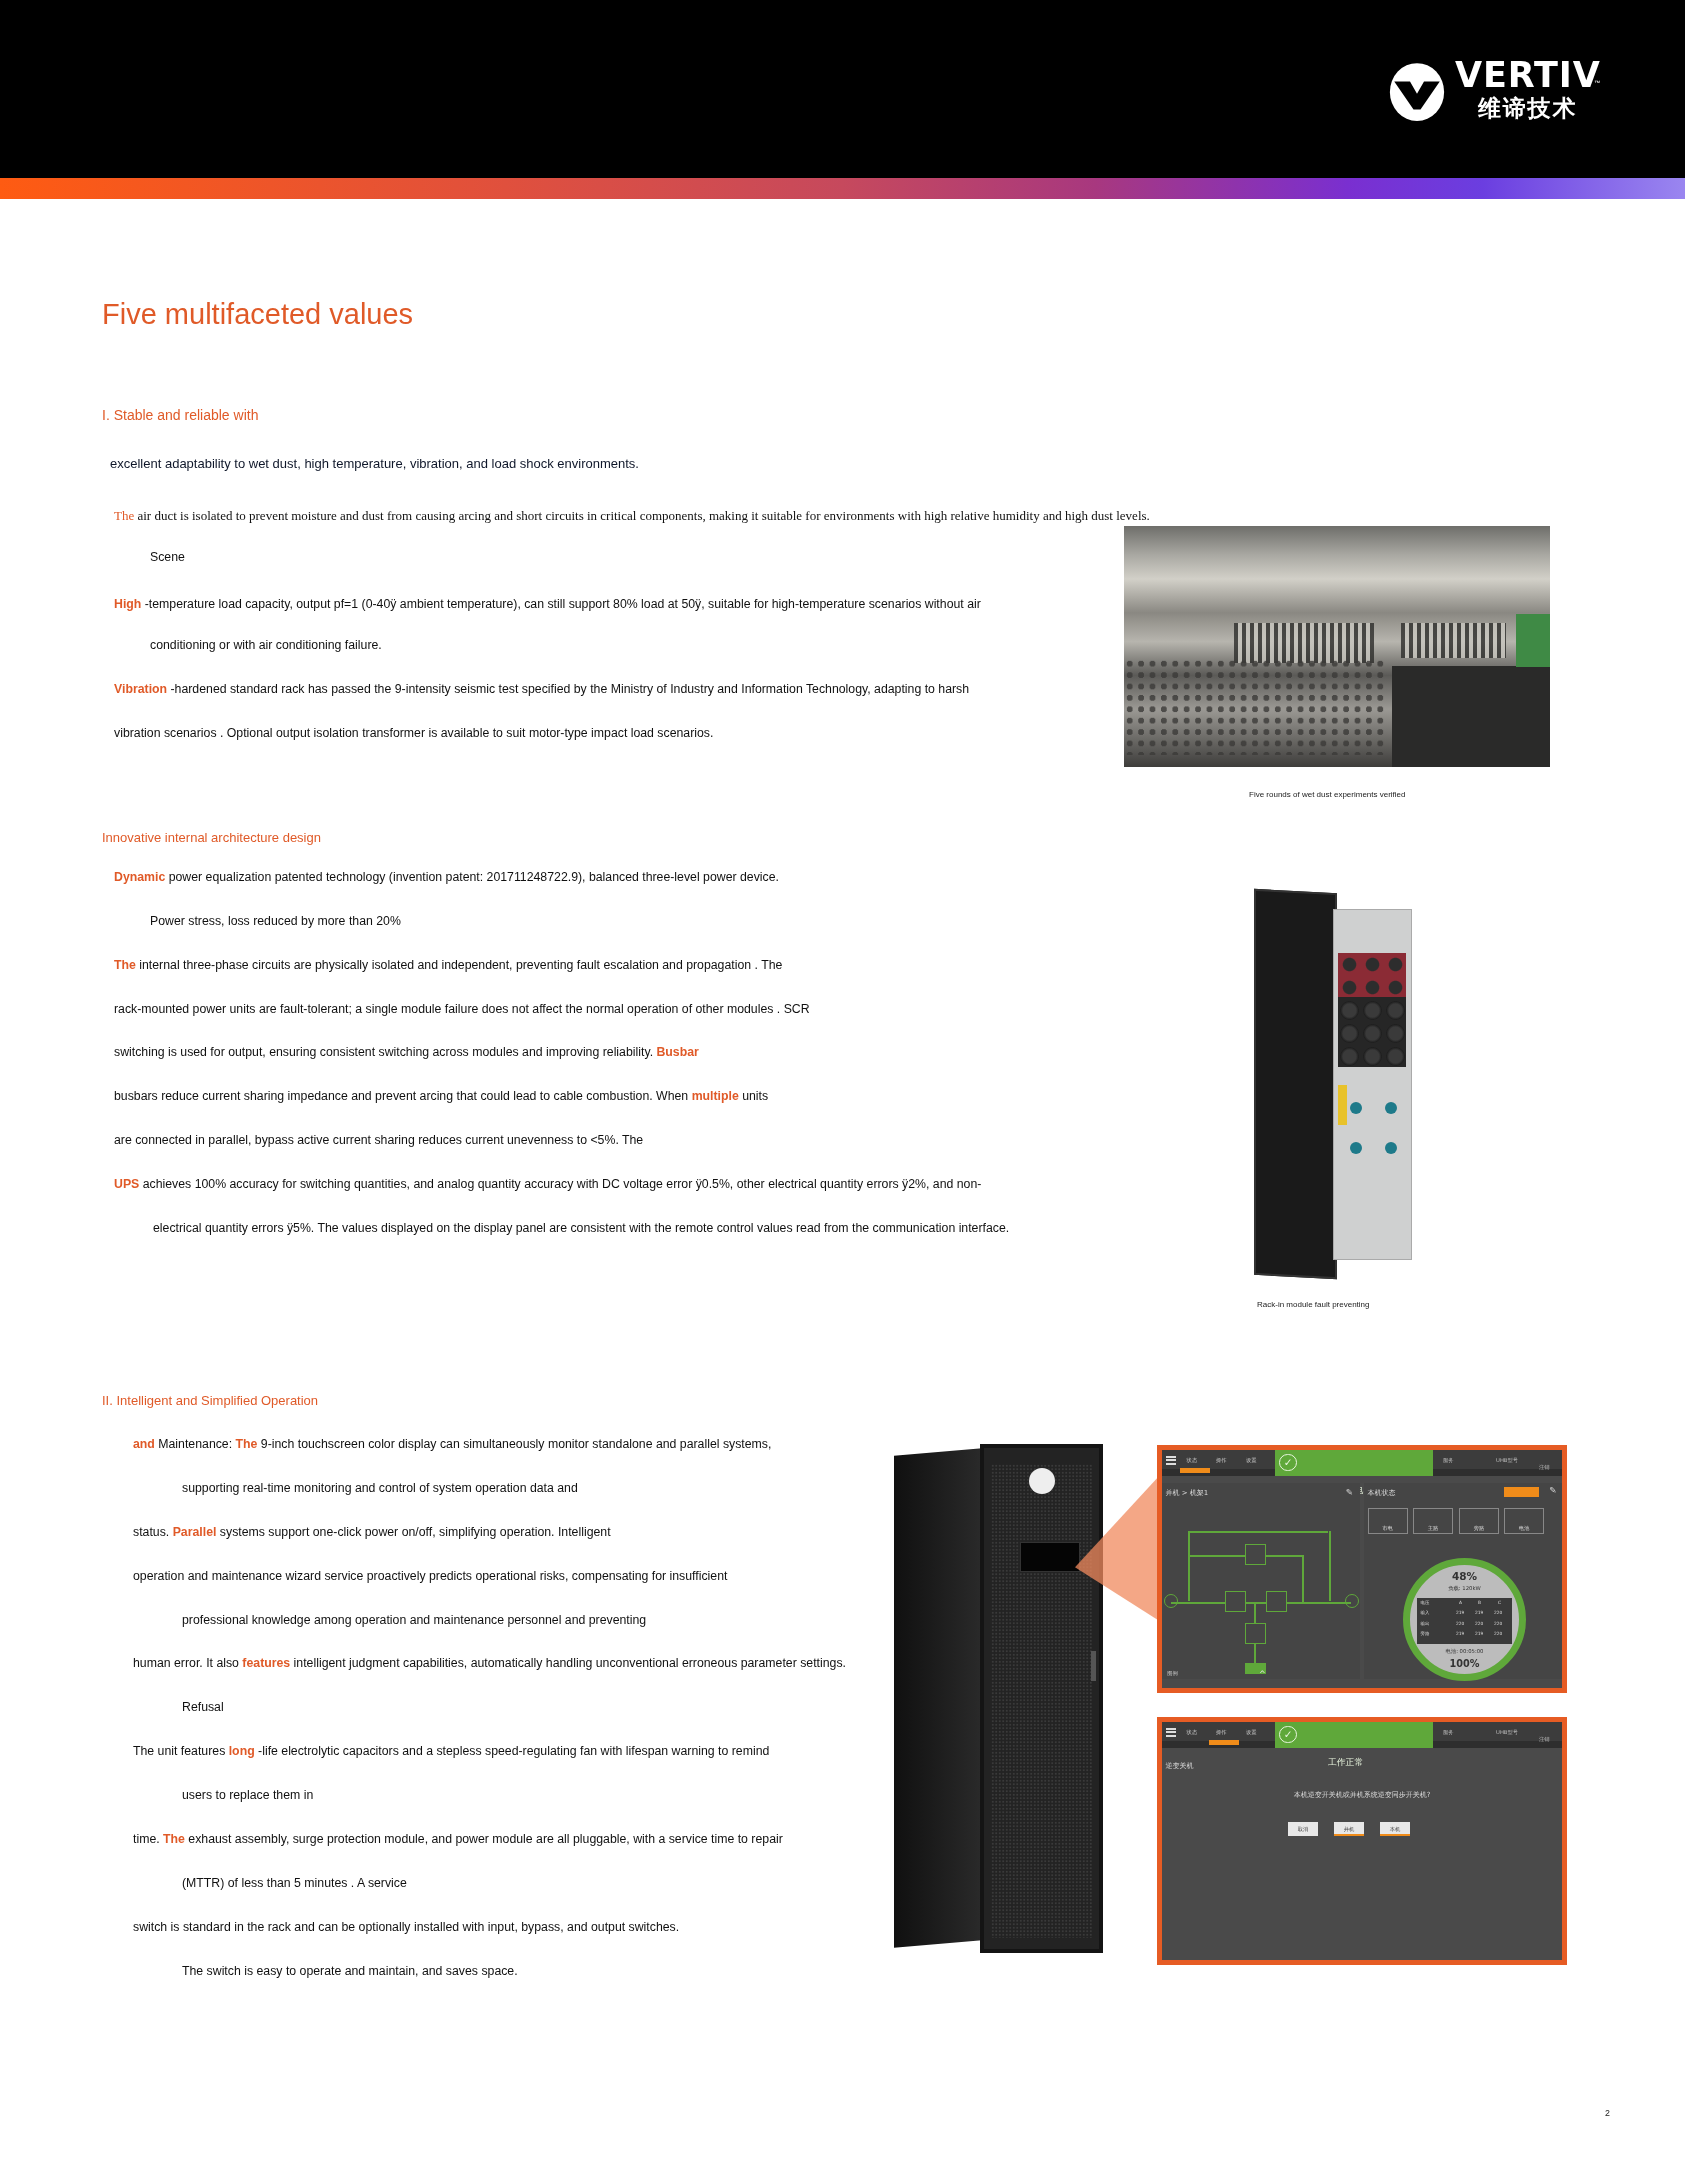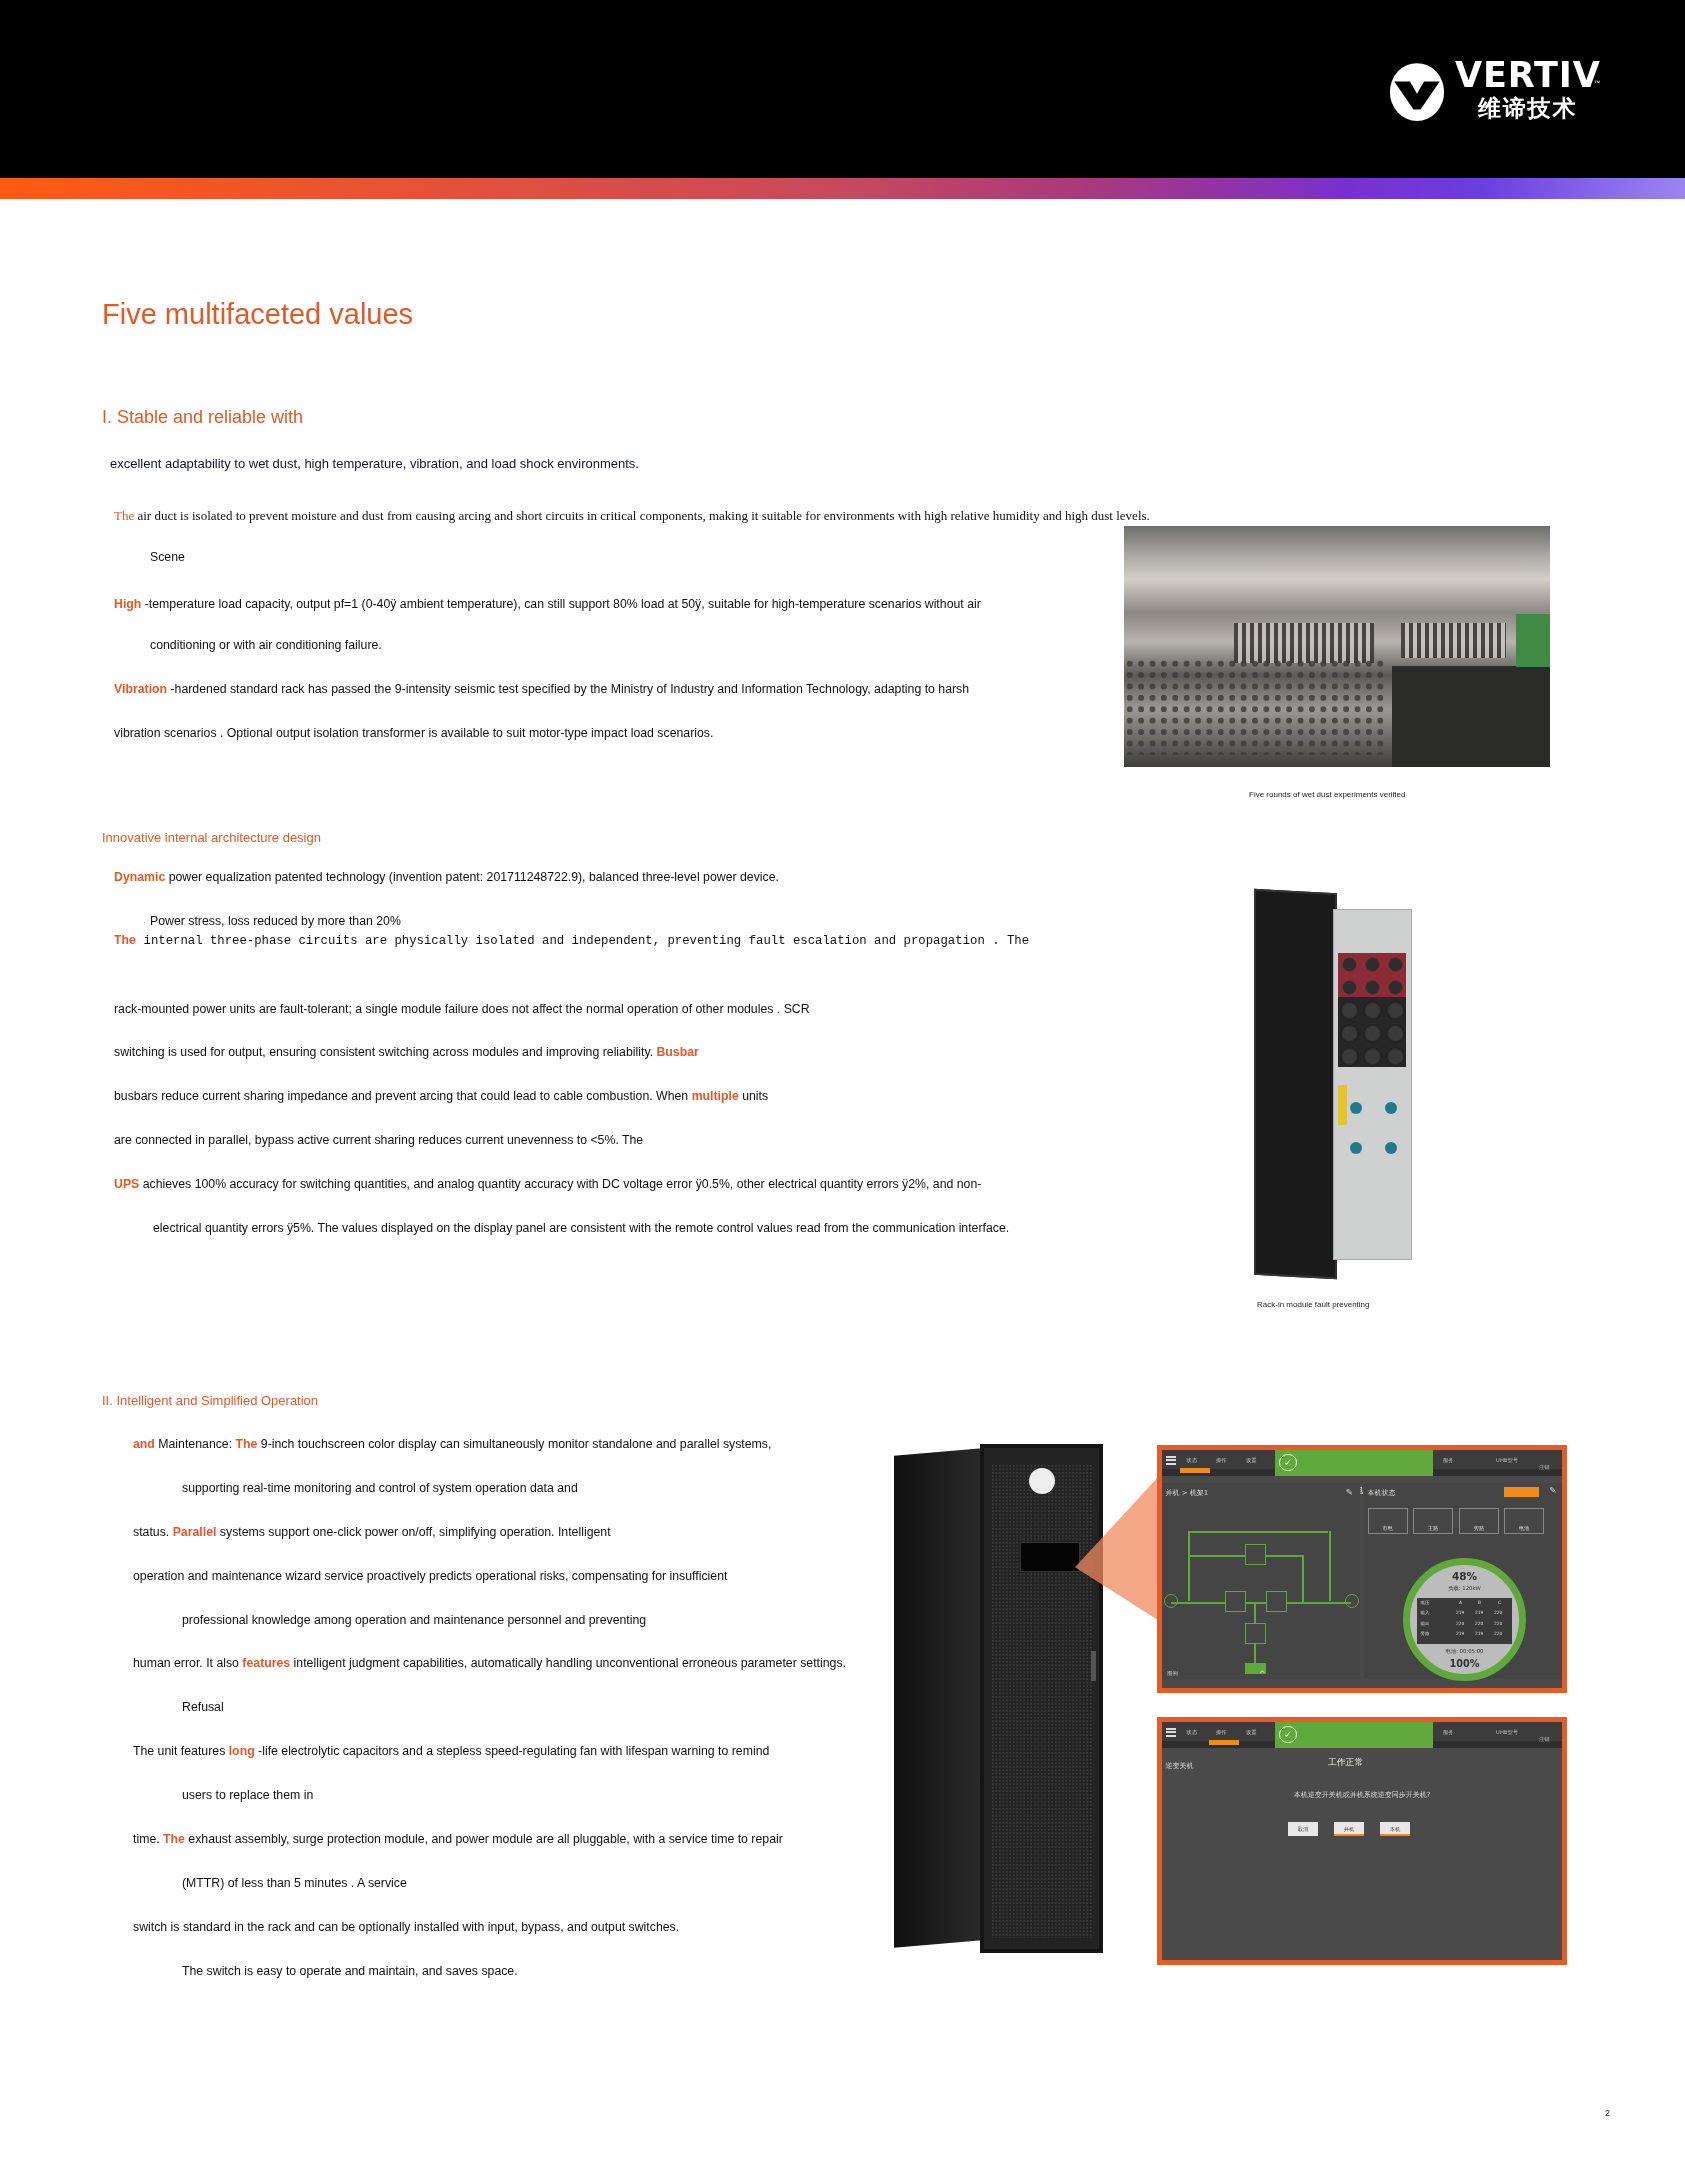--- a/index.html
+++ b/index.html
@@ -13,21 +13,21 @@
   .logo { position: absolute; left: 1385px; top: 58px; width: 202px; height: 70px; }
   .logo-mark { position: absolute; left: 3.5px; top: 3.5px; width: 56px; height: 60px; }
   .logo-word { position: absolute; left: 70px; top: -3.5px; color: #fff; font-family: "DejaVu Sans", sans-serif;
     font-weight: bold; font-size: 35px; letter-spacing: 0.9px; }
   .logo-tm { position: absolute; left: 209px; top: 21px; color: #fff; font-size: 6.1px; }
   .logo-cn { position: absolute; left: 93px; top: 35px; color: #fff; font-family: "DejaVu Sans", sans-serif;
     font-weight: bold; font-size: 23px; letter-spacing: 1.8px; }
   .hl { color: #e05a28; font-weight: bold; }
 
   .t-title { position: absolute; left: 102px; top: 298px; font-size: 29px; color: #e05a28; }
-  .t-h1 { position: absolute; left: 102px; top: 407px; font-size: 18px; color: #e05a28; }
+  .t-h1 { position: absolute; left: 102px; top: 407px; font-size: 14px; color: #e05a28; }
   .t-h1b { position: absolute; left: 110px; top: 456px; font-size: 13px; color: #0f172a; }
   .t-h2 { position: absolute; left: 102px; top: 830px; font-size: 13px; color: #e05a28; }
   .t-h3 { position: absolute; left: 102px; top: 1393px; font-size: 13px; color: #e05a28; }
 
   .line { position: absolute; white-space: nowrap; font-size: 12.3px; color: #111; }
   .line.small { font-size: 13px; font-family: Liberation Serif, serif; }
 
   .img-dust { position: absolute; left: 1124px; top: 526px; width: 426px; height: 241px; overflow: hidden;
     background: linear-gradient(180deg, #6e6e6a 0%, #a9a8a2 12%, #d2d0c8 22%, #8a8882 36%, #b7b5ae 48%, #5b5a57 62%, #9b9994 76%, #3e3d3b 100%); }
   .img-dust .grid { position: absolute; left: 0; top: 132px; width: 263px; height: 97px;
@@ -131,21 +131,21 @@
     <div class="dark"></div>
     <div class="green"></div>
 </div>
 <div class="cap" style="left:1249px;top:790px;">Five rounds of wet dust experiments verified</div>
 
 <div class="t-h2">Innovative internal architecture design</div>
 <div class="line" style="left:114px;top:870px;">
   <span class="hl">Dynamic</span><span> power equalization patented technology (invention patent: 201711248722.9), balanced three-level power device.</span>
 </div>
 <div class="line" style="left:150px;top:914px;">Power stress, loss reduced by more than 20%</div>
-<div class="line" style="left:114px;top:934px;font-family:Liberation Mono, monospace;">
+<div class="line" style="left:114px;top:958px;">
   <span class="hl">The</span><span> internal three-phase circuits are physically isolated and independent, preventing fault escalation and propagation . The</span>
 </div>
 <div class="line" style="left:114px;top:1002px;">rack-mounted power units are fault-tolerant; a single module failure does not affect the normal operation of other modules . SCR</div>
 <div class="line" style="left:114px;top:1045px;">
   <span>switching is used for output, ensuring consistent switching across modules and improving reliability. </span><span class="hl">Busbar</span>
 </div>
 <div class="line" style="left:114px;top:1089px;">
   <span>busbars reduce current sharing impedance and prevent arcing that could lead to cable combustion. When </span><span class="hl">multiple</span><span> units</span>
 </div>
 <div class="line" style="left:114px;top:1133px;">are connected in parallel, bypass active current sharing reduces current unevenness to &lt;5%. The</div>

